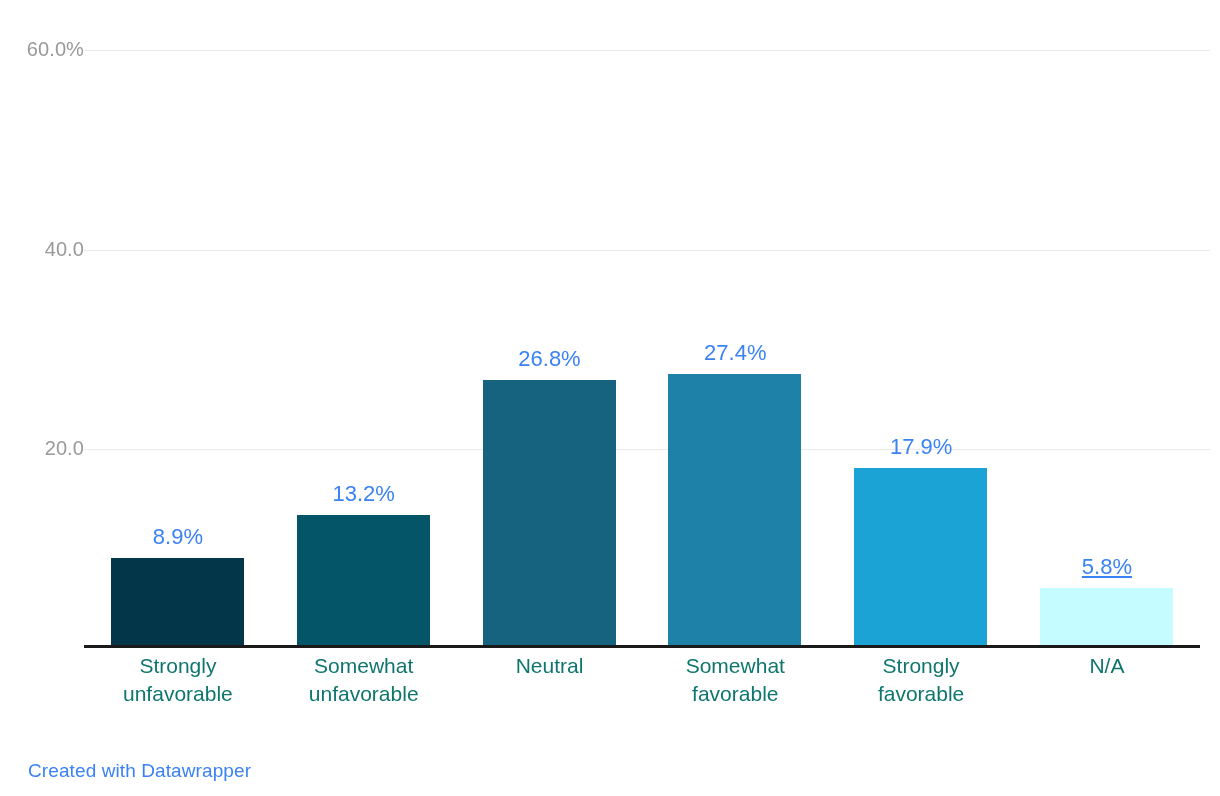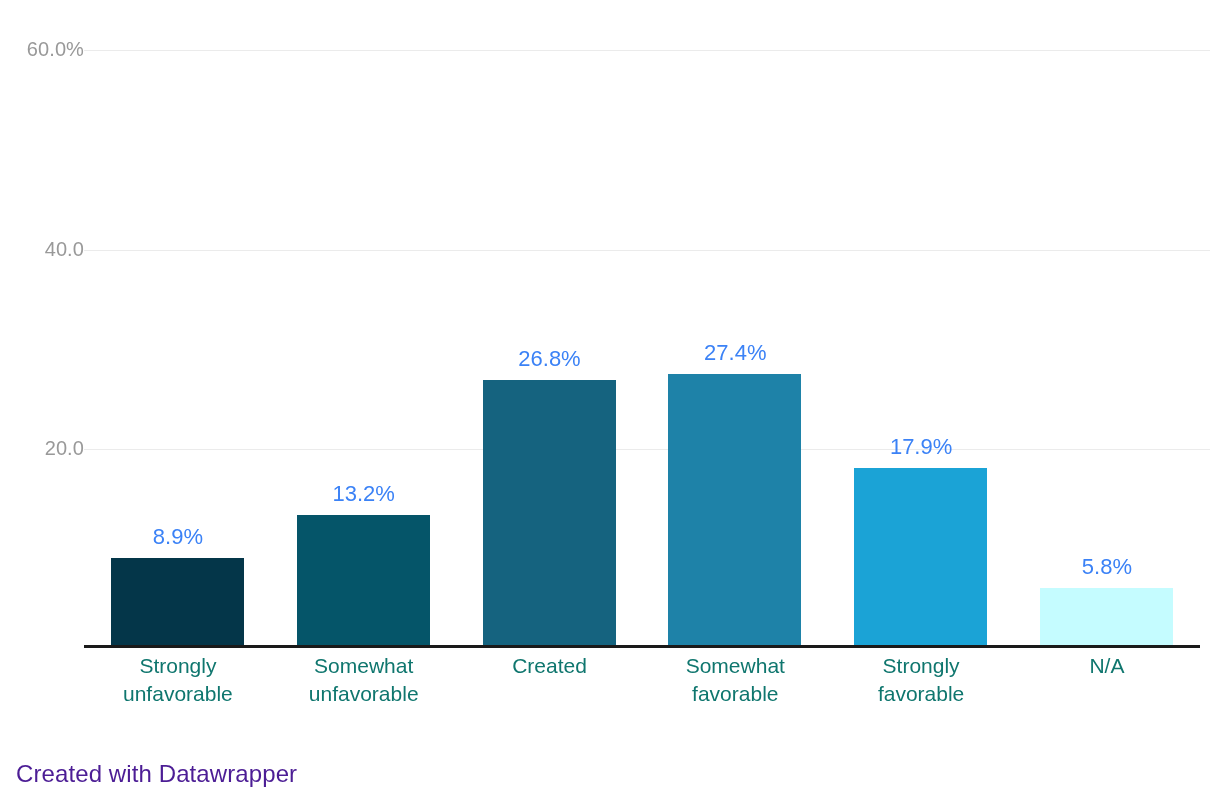--- a/index.html
+++ b/index.html
@@ -103,24 +103,24 @@
     text-align: center;
     font-size: 21px;
     line-height: 28px;
     color: #0f766e;
   }
   .xaxis-tick .line2 { display: block; }
 
   
   .chart-footer {
     position: absolute;
-    left: 16px;
+    left: 28px;
     top: 760px;
-    font-size: 24px;
-    color: #4c1d95;
+    font-size: 19px;
+    color: #3b82f6;
     letter-spacing: 0.1px;
   }
 </style>
 </head>
 <body>
 
 <div id="chart-root">
 
   <div class="gridline-row" style="top:50px;">
     <span class="gridline-label">60.0%</span>
@@ -156,39 +156,39 @@
       <span class="bar-value-label" style="bottom: 280.173px;">27.4%</span>
       <div class="bar-rect" style="height: 272.173px; background: rgb(30, 130, 168);"></div>
     </div>
 
     <div class="bar-group" style="left:743.2px;">
       <span class="bar-value-label" style="bottom: 185.807px;">17.9%</span>
       <div class="bar-rect" style="height: 177.807px; background: rgb(27, 163, 214);"></div>
     </div>
 
     <div class="bar-group" style="left:929px;">
-      <span class="bar-value-label" style="bottom: 65.6133px;">5.8%</span>
+      <span class="bar-value-label" style="bottom: 65.6133px; text-decoration: underline;">5.8%</span>
       <div class="bar-rect" style="height: 57.6133px; background: rgb(197, 252, 255);"></div>
     </div>
 
   </div>
 
   <div class="axis-baseline"></div>
 
   <div class="xaxis-labels">
     <div class="xaxis-tick" style="left:0px;">
       <span class="line1">Strongly</span>
       <span class="line2">unfavorable</span>
     </div>
     <div class="xaxis-tick" style="left:185.8px;">
       <span class="line1">Somewhat</span>
       <span class="line2">unfavorable</span>
     </div>
     <div class="xaxis-tick" style="left:371.6px;">
-      <span class="line1">Created</span>
+      <span class="line1">Neutral</span>
       
     </div>
     <div class="xaxis-tick" style="left:557.4px;">
       <span class="line1">Somewhat</span>
       <span class="line2">favorable</span>
     </div>
     <div class="xaxis-tick" style="left:743.2px;">
       <span class="line1">Strongly</span>
       <span class="line2">favorable</span>
     </div>

